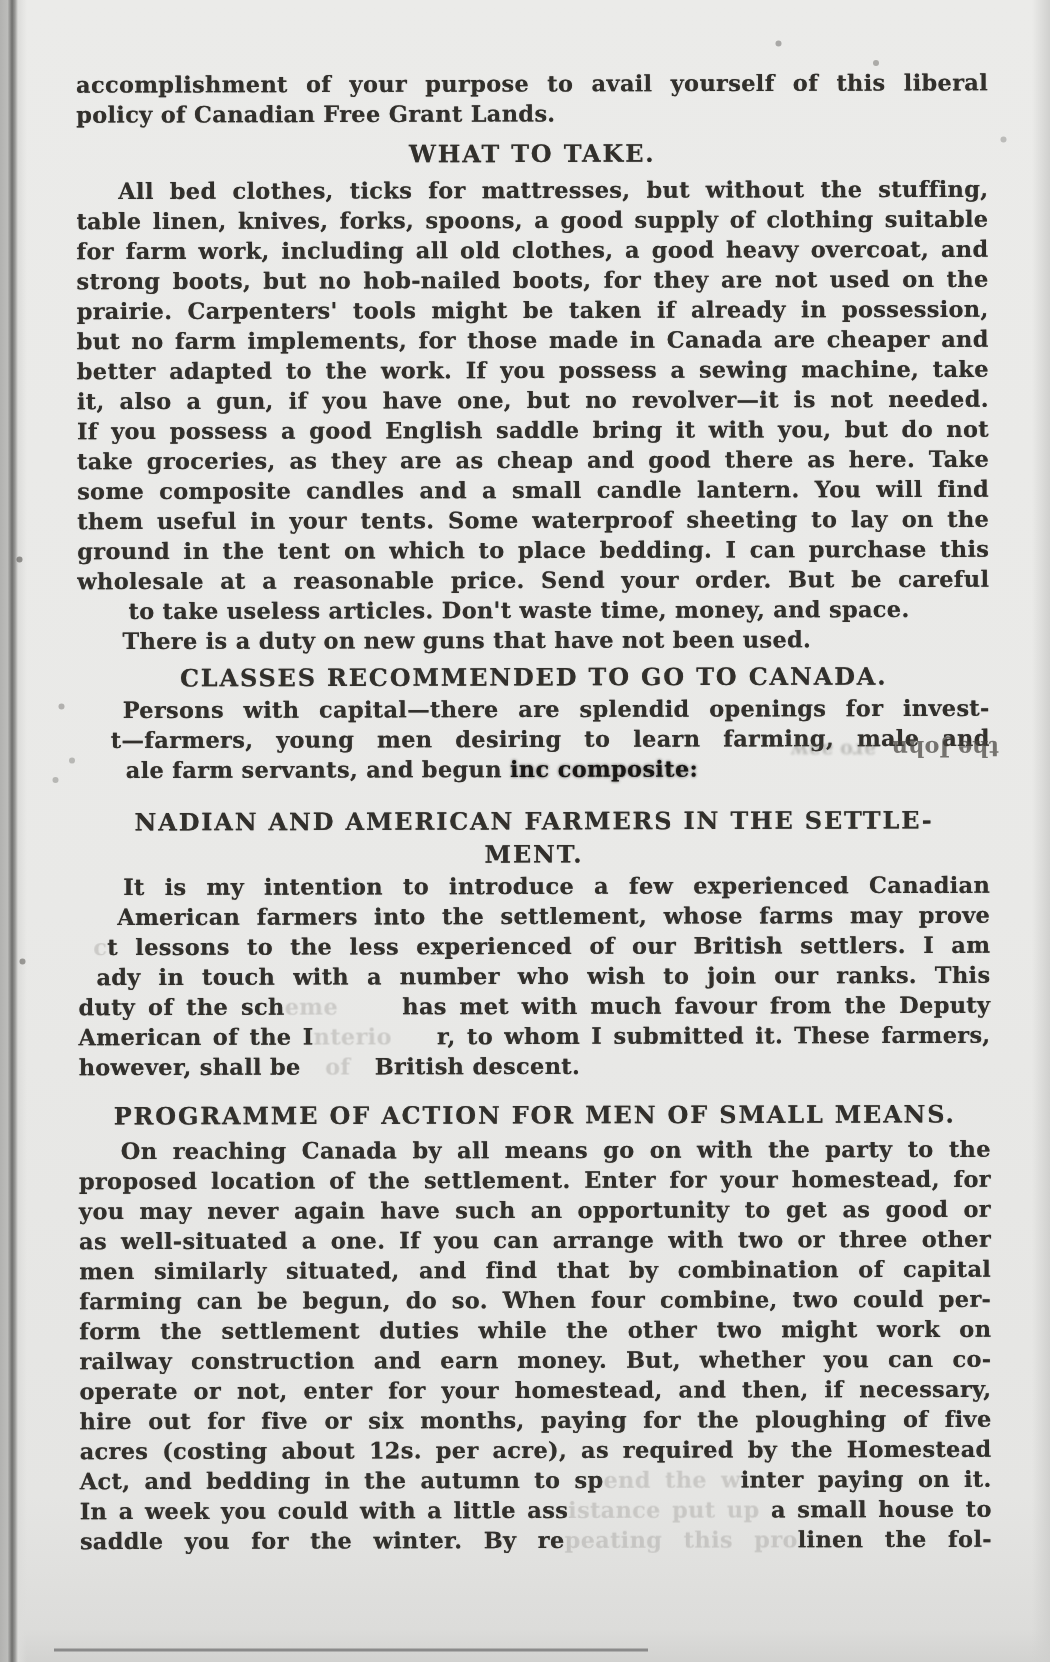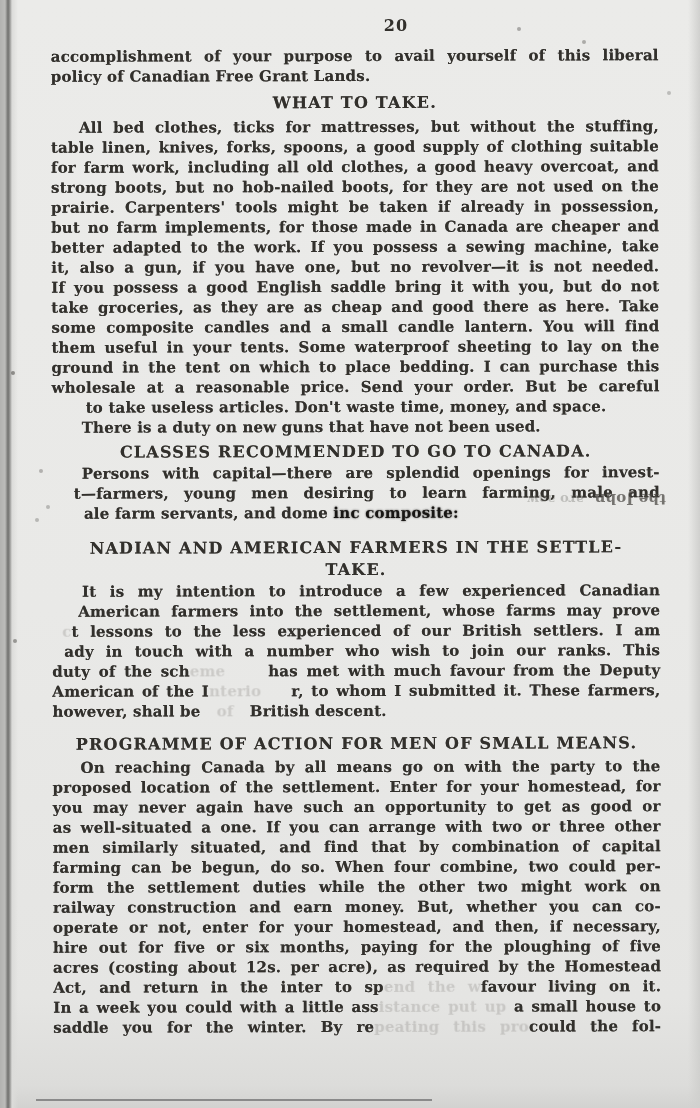--- a/index.html
+++ b/index.html
@@ -42,21 +42,20 @@
 </style>
 </head>
 <body>
 
 <div class="page">
   <div class="left-edge"></div>
   <div class="right-edge"></div>
   <div class="bottom-line"></div>
   <div class="specks"></div>
 
-  <div class="page-number">20</div>
 
   <div class="text-column">
       <div class="block paragraph block-0">
         <div class="line just"><span>accomplishment of your purpose to avail yourself of this liberal</span></div>
         <div class="line"><span>policy of Canadian Free Grant Lands.</span></div>
       </div>
       <div class="block heading block-1">
         <div class="line"><span>WHAT TO TAKE.</span></div>
       </div>
       <div class="block paragraph block-2">
@@ -78,25 +77,25 @@
       </div>
       <div class="block paragraph block-3">
         <div class="line" style="padding-left: 30px;"><span>There is a duty on new guns that have not been used.</span></div>
       </div>
       <div class="block heading block-4">
         <div class="line"><span>CLASSES RECOMMENDED TO GO TO CANADA.</span></div>
       </div>
       <div class="block paragraph block-5">
         <div class="line just" style="padding-left: 30px;"><span>Persons with capital—there are splendid openings for invest-</span></div>
         <div class="line just" style="padding-left: 22px;"><span>t—farmers, young men desiring to learn farming, male and</span></div>
-        <div class="line" style="padding-left: 32px;"><span>ale farm servants, and dome </span><span class="smudge">inc composite:</span></div>
+        <div class="line" style="padding-left: 32px;"><span>ale farm servants, and begun </span><span class="smudge">inc composite:</span></div>
       </div>
       <div class="block heading block-6">
         <div class="line"><span>NADIAN AND AMERICAN FARMERS IN THE SETTLE-</span></div>
-        <div class="line"><span>TAKE.</span></div>
+        <div class="line"><span>MENT.</span></div>
       </div>
       <div class="block paragraph block-7">
         <div class="line just" style="padding-left: 30px;"><span>It is my intention to introduce a few experienced Canadian</span></div>
         <div class="line just" style="padding-left: 26px;"><span>American farmers into the settlement, whose farms may prove</span></div>
         <div class="line just" style="padding-left: 10px;"><span class="faded">c</span><span>t lessons to the less experienced of our British settlers. I am</span></div>
         <div class="line just" style="padding-left: 12px;"><span>ady in touch with a number who wish to join our ranks. This</span></div>
         <div class="line just"><span>duty of the sch</span><span class="faded">eme</span><span>&nbsp;&nbsp;&nbsp;&nbsp;&nbsp;</span><span>has met with much favour from the Deputy</span></div>
         <div class="line just"><span>American of the I</span><span class="faded">nterio</span><span>&nbsp;&nbsp;&nbsp;&nbsp;</span><span>r, to whom I submitted it. These farmers,</span></div>
         <div class="line"><span>however, shall be</span><span>&nbsp;&nbsp;&nbsp;</span><span class="faded">of</span><span>&nbsp;&nbsp;&nbsp;</span><span>British descent.</span></div>
       </div>
@@ -108,21 +107,21 @@
         <div class="line just"><span>proposed location of the settlement. Enter for your homestead, for</span></div>
         <div class="line just"><span>you may never again have such an opportunity to get as good or</span></div>
         <div class="line just"><span>as well-situated a one. If you can arrange with two or three other</span></div>
         <div class="line just"><span>men similarly situated, and find that by combination of capital</span></div>
         <div class="line just"><span>farming can be begun, do so. When four combine, two could per-</span></div>
         <div class="line just"><span>form the settlement duties while the other two might work on</span></div>
         <div class="line just"><span>railway construction and earn money. But, whether you can co-</span></div>
         <div class="line just"><span>operate or not, enter for your homestead, and then, if necessary,</span></div>
         <div class="line just"><span>hire out for five or six months, paying for the ploughing of five</span></div>
         <div class="line just"><span>acres (costing about 12s. per acre), as required by the Homestead</span></div>
-        <div class="line just"><span>Act, and return in the inter to sp</span><span class="faded">end the w</span><span>favour living on it.</span></div>
+        <div class="line just"><span>Act, and bedding in the autumn to sp</span><span class="faded">end the w</span><span>inter paying on it.</span></div>
         <div class="line just"><span>In a week you could with a little ass</span><span class="faded">istance put up</span><span>&nbsp;</span><span>a small house to</span></div>
-        <div class="line just"><span>saddle you for the winter. By re</span><span class="faded">peating this pro</span><span>could the fol-</span></div>
+        <div class="line just"><span>saddle you for the winter. By re</span><span class="faded">peating this pro</span><span>linen the fol-</span></div>
       </div>
     </div>
 
   <div class="artifact-john">the John</div>
   <div class="artifact-ghost">aro aaw</div>
 </div>
 
 </body></html>

